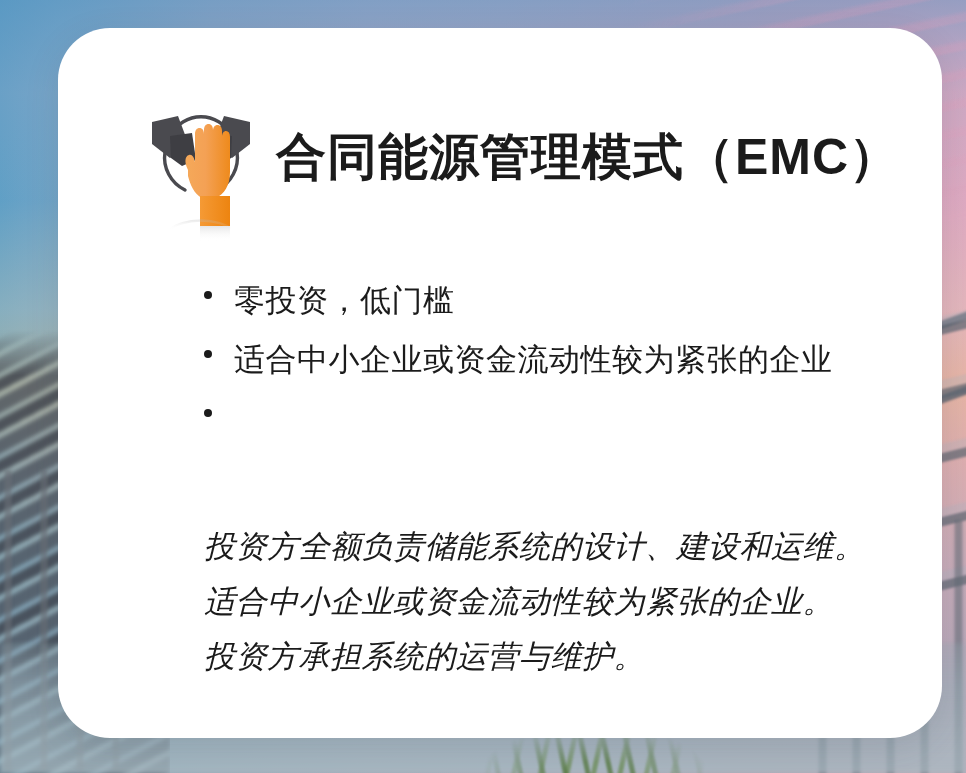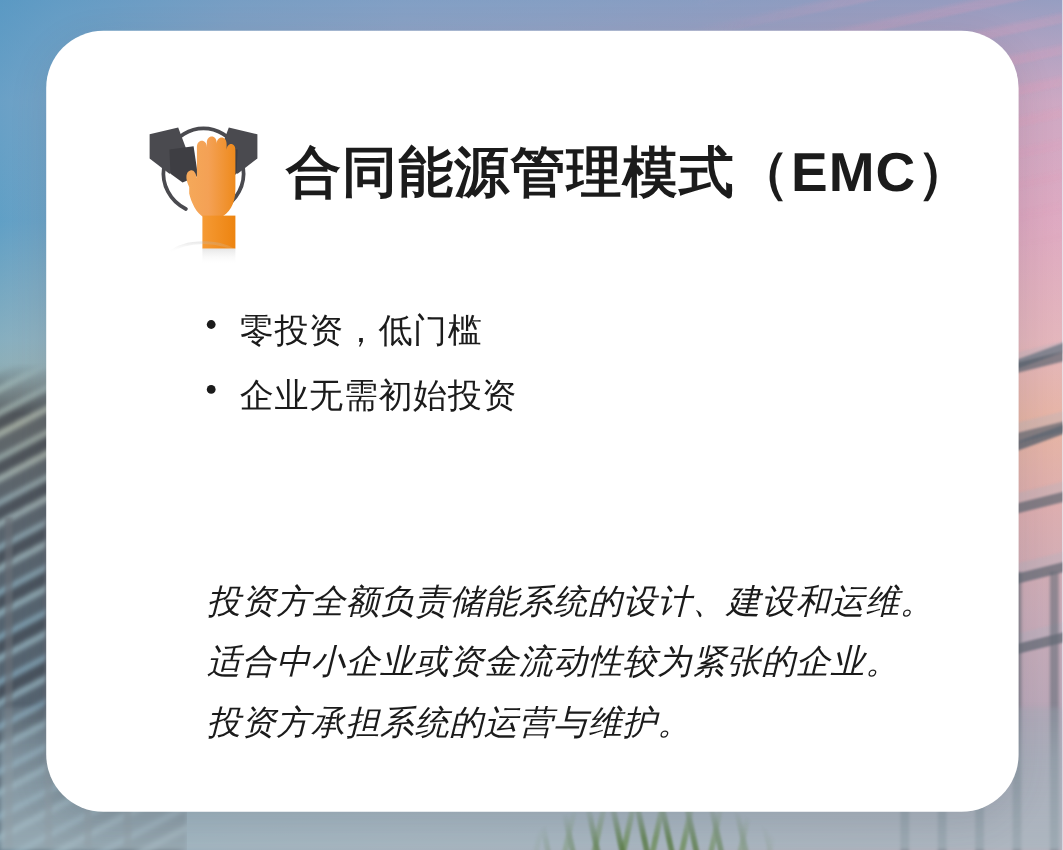--- a/index.html
+++ b/index.html
@@ -189,21 +189,21 @@
         rgba(100,132,76,0.00) 15px,
         rgba(100,132,76,0.00) 26px);
     filter: blur(1.1px);
     -webkit-mask-image: radial-gradient(ellipse 150px 70px at 50% 100%, #000 25%, transparent 78%);
     mask-image: radial-gradient(ellipse 150px 70px at 50% 100%, #000 25%, transparent 78%);
   }
 
   
   .card {
     position: absolute;
-    left: 42px;
+    left: 58px;
     top: 28px;
     width: 884px;
     height: 710px;
     background: #ffffff;
     border-radius: 52px;
     box-shadow: 0 10px 34px rgba(40,60,80,0.13);
   }
 
   
   .logo {
@@ -349,21 +349,24 @@
 
     <div class="title">合同能源管理模式（EMC）</div>
 
     <div class="bullets">
       <div class="bullet-row">
         <span class="bullet-dot"></span>
         <span class="bullet-text">零投资，低门槛</span>
       </div>
       <div class="bullet-row">
         <span class="bullet-dot"></span>
-        <span class="bullet-text">企业无需初始投资</span>
+        <span class="bullet-text">适合中小企业或资金流动性较为紧张的企业</span>
+      </div>
+      <div class="bullet-row">
+        <span class="bullet-dot"></span>
       </div>
     </div>
 
     <div class="paras">
       <div class="para">投资方全额负责储能系统的设计、建设和运维。</div>
       <div class="para">适合中小企业或资金流动性较为紧张的企业。</div>
       <div class="para">投资方承担系统的运营与维护。</div>
     </div>
 
   </div>

